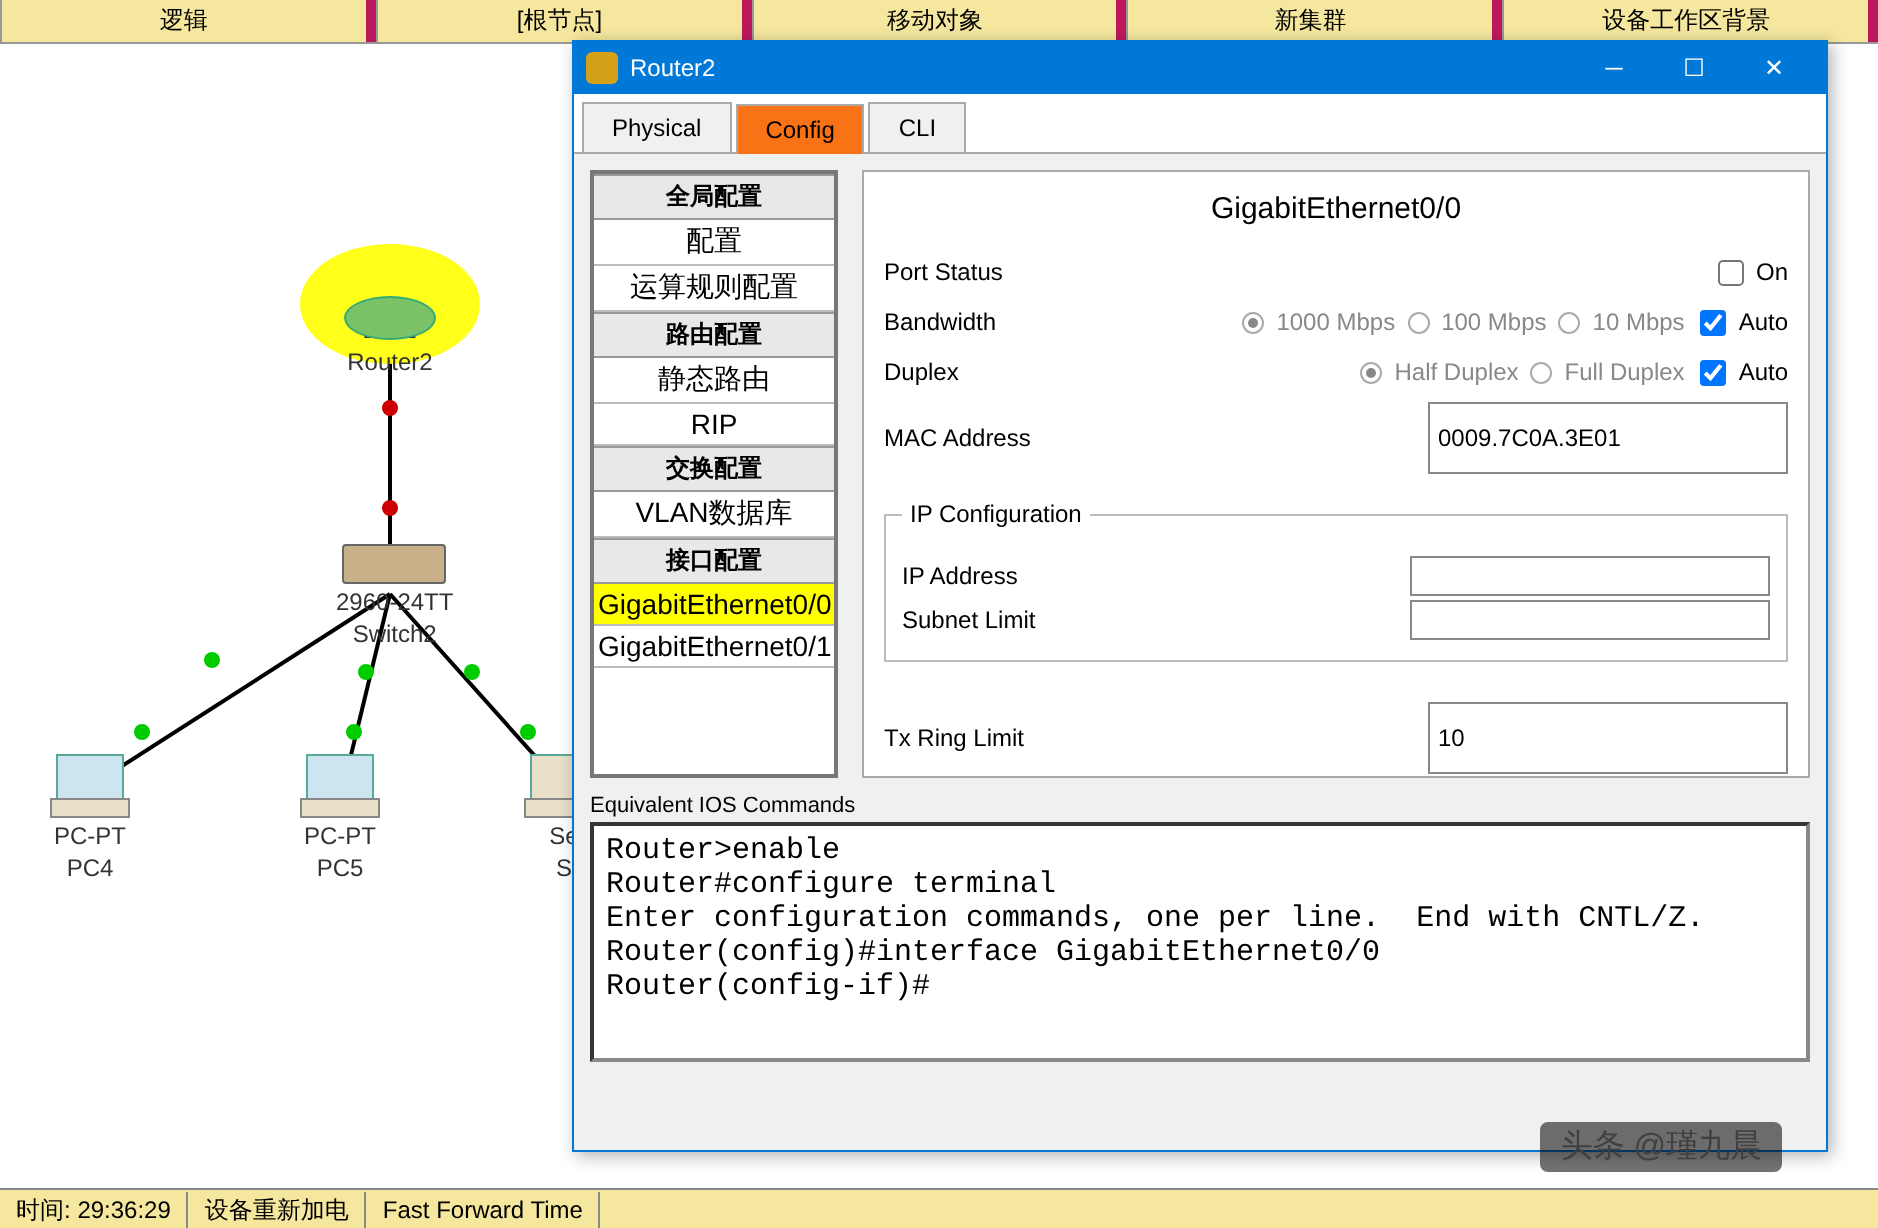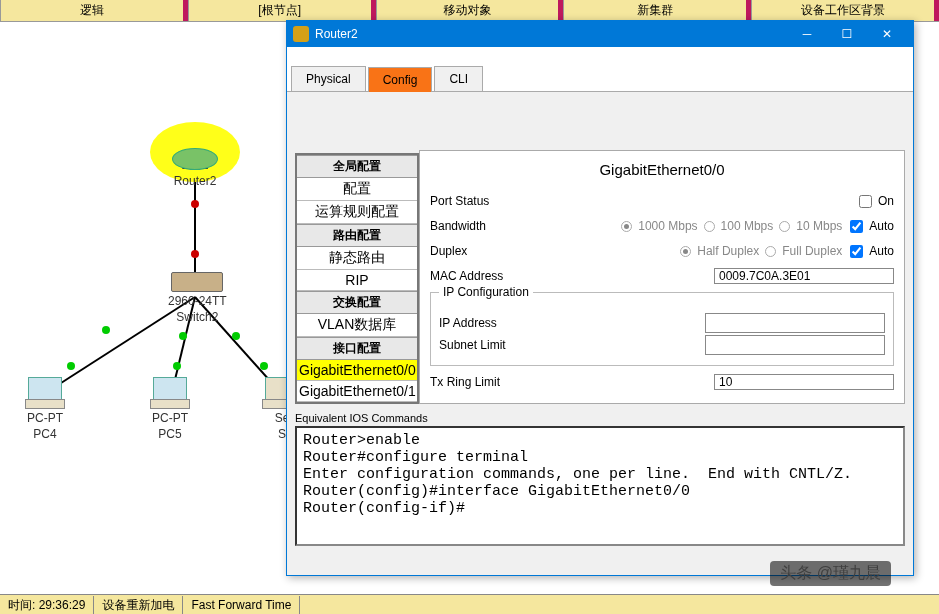--- a/index.html
+++ b/index.html
@@ -26,40 +26,40 @@
 .pc-base { width: 40px; height: 10px; background: #e8e0c8; border: 1px solid #888; position: absolute; bottom: 0; }
 svg.wire { position: absolute; top: 0; left: 0; pointer-events: none; }
 
 
 .dialog { position: absolute; top: 20px; left: 286px; width: 628px; height: 556px; background: #f0f0f0; border: 1px solid #0078d7; box-shadow: 2px 2px 8px rgba(0,0,0,0.3); }
 .titlebar { height: 26px; background: #0078d7; color: #fff; display: flex; align-items: center; padding: 0 6px; }
 .titlebar-icon { width: 16px; height: 16px; background: #d4a018; border-radius: 3px; margin-right: 6px; }
 .titlebar .title { flex: 1; }
 .win-btn { width: 40px; height: 26px; display: flex; align-items: center; justify-content: center; color: #fff; }
 
-.tabs { display: flex; background: #fff; border-bottom: 1px solid #aaa; padding-top: 19px; padding-left: 4px; }
+.tabs { display: flex; background: #fff; border-bottom: 1px solid #aaa; padding-top: 4px; padding-left: 4px; }
 .tab { padding: 5px 14px; border: 1px solid #aaa; border-bottom: none; background: #f0f0f0; margin-right: 2px; position: relative; }
 .tab.active { background: #f97316; top: 1px; }
 
-.tab-content { display: flex; padding: 8px; height: 320px; align-items: flex-end; }
+.tab-content { display: flex; padding: 8px; gap: 12px; height: 320px; }
 .sidepanel { width: 124px; border: 2px solid #777; background: #fff; padding: 0; overflow: hidden; }
 .side-head { font-weight: bold; text-align: center; background: #e8e8e8; border-bottom: 1px solid #999; border-top: 1px solid #999; padding: 2px 0; }
 .side-item { text-align: center; border-bottom: 1px solid #bbb; padding: 2px 2px; background: #fff; font-size: 14px; }
 .side-item.hl { background: #ffff00; }
 
 .form-area { flex: 1; border: 1px solid #aaa; background: #fff; padding: 6px 10px; }
 .form-title { text-align: center; font-size: 15px; padding: 4px 0 8px; }
 .form-row { display: flex; align-items: center; margin: 5px 0; min-height: 20px; }
 .form-row .lbl { width: 110px; }
 .form-row .ctl { flex: 1; display: flex; align-items: center; justify-content: flex-end; gap: 6px; font-size: 11px; color: #888; }
-.form-row input[type=text] { width: 180px; height: 16px; border: 1px solid #888; padding: 0 4px; color: #000; font-size: 12px; }
+.form-row input[type=text] { width: 180px; height: 36px; border: 1px solid #888; padding: 0 4px; color: #000; font-size: 12px; }
 .form-row input[type=checkbox] { margin-left: 2px; }
 .radio-fake { width: 11px; height: 11px; border: 1px solid #aaa; border-radius: 50%; display: inline-block; }
 .radio-fake.sel::after { content: ''; display: block; width: 5px; height: 5px; background: #888; border-radius: 50%; margin: 2px; }
-.subgroup { border: 1px solid #bbb; margin: 6px 0; padding: 4px 8px 8px; }
+.subgroup { border: 1px solid #bbb; margin: 20px 0; padding: 4px 8px 8px; }
 .subgroup .sg-title { position: relative; top: -12px; background: #fff; display: inline-block; padding: 0 4px; }
 .sg-row { display: flex; align-items: center; margin: 2px 0; }
 .sg-row .lbl { width: 100px; }
 .sg-row input { flex: 1; max-width: 180px; height: 20px; border: 1px solid #888; margin-left: auto; }
 
 .cli-label { padding: 0 8px; font-size: 11px; }
 .cli-box { margin: 2px 8px 8px; border: 2px inset #888; background: #fff; height: 120px; padding: 4px 6px; font-family: "Courier New", monospace; font-size: 15px; white-space: pre-wrap; overflow: hidden; }
 
 .statusbar { position: absolute; bottom: 0; left: 0; right: 0; height: 20px; background: #f5e79e; border-top: 1px solid #888; display: flex; align-items: center; }
 .statusbar .cell { padding: 0 8px; border-right: 1px solid #888; line-height: 18px; }

